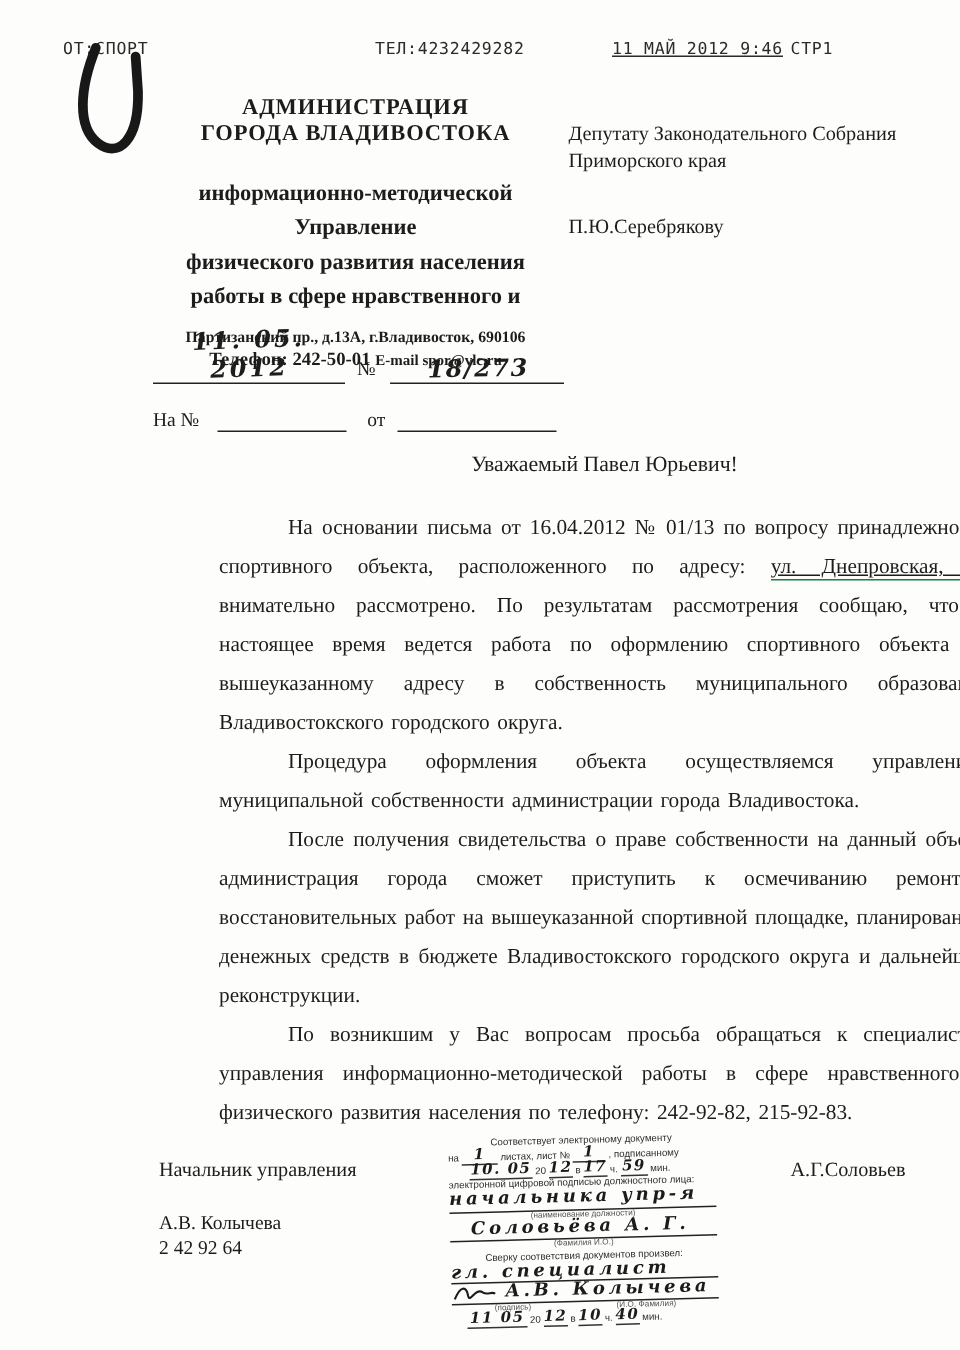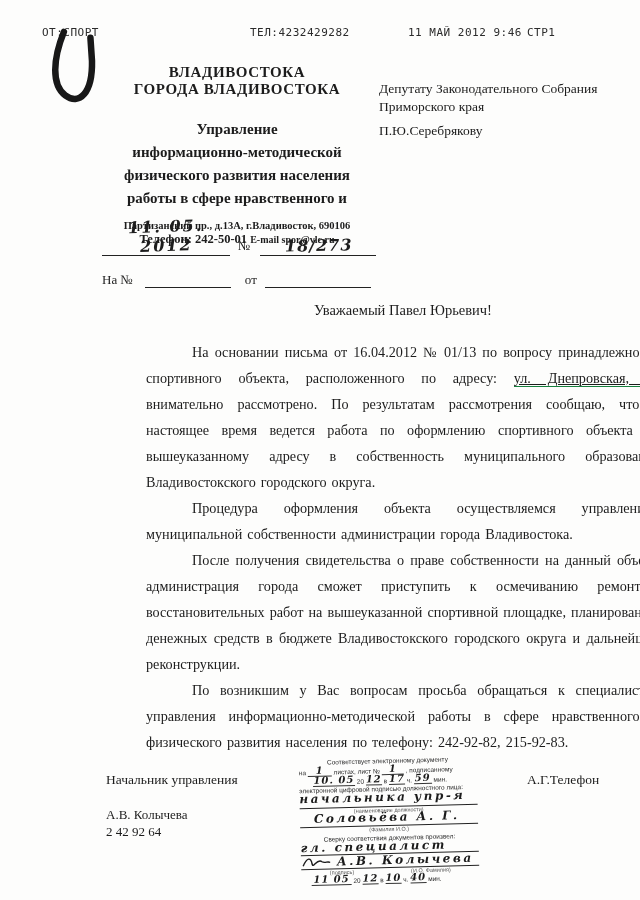--- a/index.html
+++ b/index.html
@@ -7,21 +7,21 @@
     position:relative;width:640px;height:900px;margin:0 auto;
     background:#fdfdfc;overflow:hidden;color:#1c1c1c;
     font-family:"Liberation Serif", serif;
   }
   
   .fax-header{position:absolute;top:26px;left:0;width:640px;height:16px;
     font-family:"DejaVu Sans Mono", monospace;font-size:11px;color:#2b2b2b;letter-spacing:.5px;}
   .fax-header span{position:absolute;white-space:nowrap;}
   .fax-from{left:42px;}
   .fax-tel{left:250px;}
-  .fax-datetime{left:408px;}
+  .fax-datetime{left:408px;text-decoration:underline;}
   .fax-page{left:527px;}
   
   .paperclip{position:absolute;left:46px;top:28px;transform:rotate(6deg);}
   
   .letterhead{position:absolute;left:96px;top:64px;width:282px;text-align:center;}
   .org-name{font-weight:bold;font-size:15px;line-height:17px;letter-spacing:.6px;}
   .dept{margin-top:20px;font-weight:bold;font-size:15px;line-height:23px;}
   .addr{margin-top:9px;font-weight:bold;font-size:10.5px;line-height:13px;white-space:nowrap;}
   .phone-line{font-size:12.5px;font-weight:bold;white-space:nowrap;}
   .email{font-size:10px;font-weight:bold;}
@@ -30,21 +30,21 @@
   .ref-row{display:flex;align-items:flex-end;height:26px;}
   .ref-row.second{margin-top:6px;}
   .blank{display:inline-block;border-bottom:1.5px solid #222;text-align:center;}
   .hw{font-family:"DejaVu Serif", serif;font-style:italic;font-weight:600;color:#1d1d1d;}
   .hw-date{font-size:16px;letter-spacing:2px;display:inline-block;transform:rotate(-2deg);}
   .hw-num{font-size:16px;letter-spacing:1px;display:inline-block;transform:rotate(-1deg);}
   .no-sym{margin:0 10px 2px 8px;}
   .ot-lbl{margin:0 8px 0 14px;}
   
   .recipient{position:absolute;left:379px;top:80px;width:250px;font-size:13.5px;line-height:18px;}
-  .recipient-name{margin-top:6px;}
+  .recipient-name{margin-top:26px;}
   
   .body-block{position:absolute;left:102px;top:302px;width:514px;font-size:14.2px;margin-left:44px;}
   .salutation{text-align:center;font-size:14.5px;margin-bottom:20px;}
   .body-block p{margin:0;text-indent:46px;text-align:justify;line-height:26px;word-spacing:1.5px;}
   .underlined{border-bottom:1px solid #15803d;text-decoration:underline;}
   
   .sig-position{position:absolute;left:106px;top:772px;font-size:13.5px;}
   .sig-name-right{position:absolute;left:527px;top:772px;font-size:13.5px;}
   .executor{position:absolute;left:106px;top:806px;font-size:13px;line-height:17px;}
   
@@ -73,26 +73,26 @@
     <span class="fax-datetime">11 МАЙ 2012 9:46</span>
     <span class="fax-page">СТР1</span>
   </div>
 
   <svg class="paperclip" width="72" height="84" viewBox="0 0 72 84">
     <path d="M14,6 C6,34 7,60 22,69 C37,78 49,64 45,32 L41,9" fill="none" stroke="#181818" stroke-width="6.5" stroke-linecap="round"></path>
   </svg>
 
   <div class="letterhead">
     <div class="org-name">
-      <div>ВЛАДИВОСТОКА</div>
+      <div>АДМИНИСТРАЦИЯ</div>
       <div>ГОРОДА ВЛАДИВОСТОКА</div>
     </div>
     <div class="dept">
+      <div>информационно-методической</div>
       <div>Управление</div>
-      <div>информационно-методической</div>
       <div>физического развития населения</div>
       <div>работы в сфере нравственного и</div>
     </div>
     <div class="addr">Партизанский пр., д.13А,  г.Владивосток, 690106</div>
     <div class="phone-line">
       <span>Телефон: 242-50-01</span>
       <span class="email">E-mail spor@vlc.ru</span>
     </div>
   </div>
 
@@ -122,21 +122,21 @@
 
   <div class="body-block">
     <div class="salutation">Уважаемый Павел Юрьевич!</div>
     <p><span>На основании письма от 16.04.2012 № 01/13 по вопросу принадлежности спортивного объекта, расположенного по адресу: </span><span class="underlined">ул. Днепровская, 55</span><span> внимательно рассмотрено. По результатам рассмотрения сообщаю,  что в настоящее время ведется работа по оформлению спортивного объекта по вышеуказанному адресу в собственность муниципального образования Владивостокского городского округа.</span></p>
     <p>Процедура оформления объекта осуществляемся управлением муниципальной собственности администрации города Владивостока.</p>
     <p>После получения свидетельства о праве собственности на данный объект, администрация города сможет приступить к осмечиванию ремонтно-восстановительных работ на вышеуказанной спортивной площадке, планированию денежных средств в бюджете Владивостокского городского округа и дальнейшей реконструкции.</p>
     <p>По возникшим у Вас  вопросам  просьба обращаться к специалистам управления информационно-методической работы в сфере нравственного и физического развития населения  по телефону: 242-92-82, 215-92-83.</p>
   </div>
 
   <div class="sig-position">Начальник управления</div>
-  <div class="sig-name-right">А.Г.Телефон</div>
+  <div class="sig-name-right">А.Г.Соловьев</div>
   <div class="executor">
     <div>А.В. Колычева</div>
     <div>2 42 92 64</div>
   </div>
 
   <div class="stamp">
     <div class="st-center">Соответствует электронному документу</div>
     <div class="st-row">
       <span>на</span>
       <span class="st-blank" style="width:24px;"><span class="st-hw">1</span></span>

